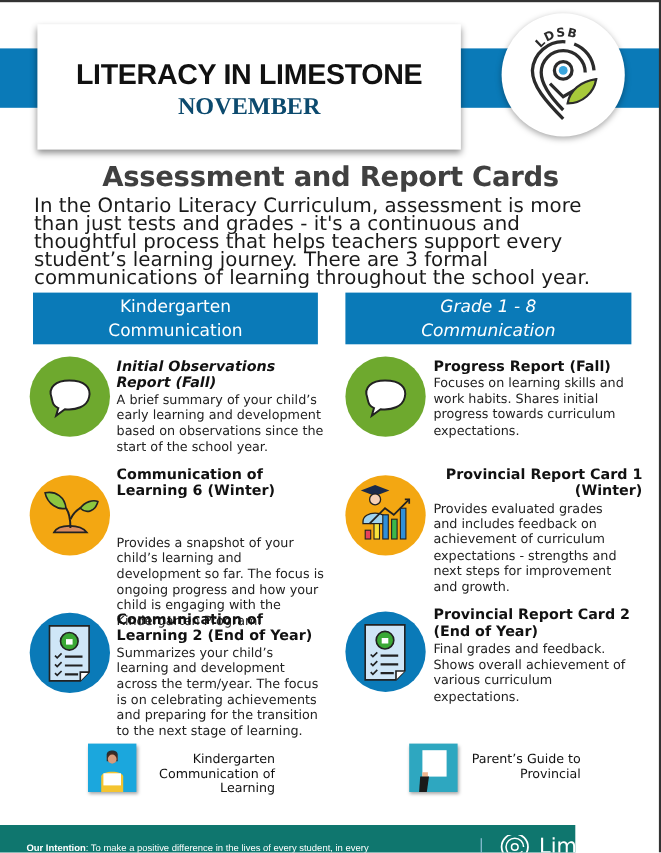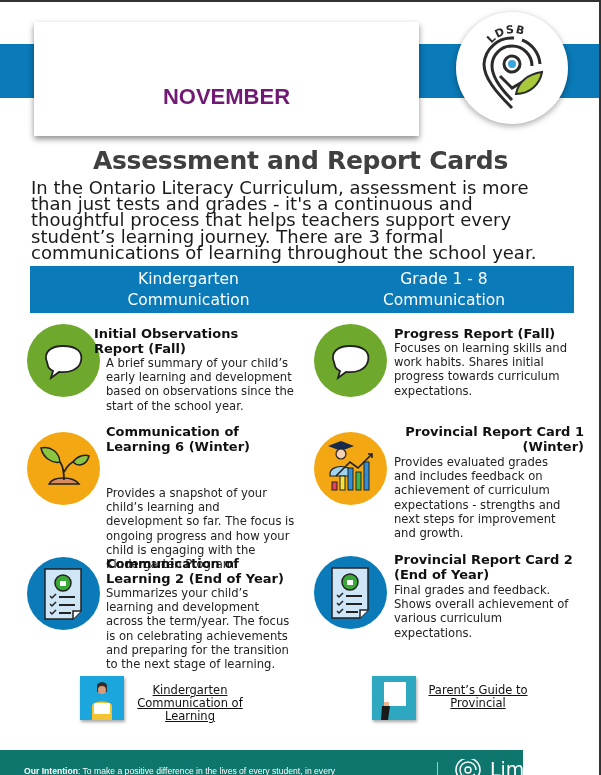--- a/index.html
+++ b/index.html
@@ -18,22 +18,22 @@
     background:#fff; box-shadow:0 3px 6px rgba(0,0,0,0.45);
     text-align:center;
   }
   .title-main {
     position:absolute; left:0; right:0; top:30px;
     font-family:"Liberation Sans", sans-serif; font-weight:bold; font-size:26px; letter-spacing:-0.3px;
     color:#111;
   }
   .title-sub {
     position:absolute; left:0; right:0; top:62px;
-    font-family:Liberation Sans, sans-serif; font-weight:bold; font-size:22px;
-    color:#701a75;
+    font-family:Liberation Serif, serif; font-weight:bold; font-size:22px;
+    color:#0c4a6e;
   }
   .logo-circle {
     position:absolute; left:456px; top:12px; width:112px; height:112px; border-radius:50%;
     background:#fff; box-shadow:0 2px 6px rgba(0,0,0,0.35);
   }
   .logo-circle svg { position:absolute; left:0; top:0; }
 
   .section-title {
     position:absolute; left:0; right:0; top:146px; text-align:center;
     font-family:"DejaVu Sans", sans-serif; font-weight:bold; font-size:25px; color:#404040;
@@ -42,39 +42,39 @@
   .intro {
     position:absolute; left:31px; top:180px; width:540px;
     font-size:18px; line-height:16.2px; color:#1a1a1a;
   }
 
   .col-header {
     position:absolute; top:266px; height:47px; background:#0a7ab8; color:#fff;
     text-align:center; font-size:15.5px; line-height:21px;
     display:flex; flex-direction:column; justify-content:center;
   }
-  .col-header.left { left:30px; width:259px;padding-left:29px; }
-  .col-header.right { left:314px; width:260px; }
+  .col-header.left { left:30px; width:259px; }
+  .col-header.right { left:314px; width:260px;font-style:italic; }
 
   .item { position:absolute; }
   .icon-circle {
     position:absolute; width:73px; height:73px; border-radius:50%;
   }
   .icon-circle svg { position:absolute; left:0; top:0; }
   .item-title {
     position:absolute; font-weight:bold; font-size:13px; line-height:15px; color:#111;
   }
   .item-desc {
     position:absolute; font-size:11.6px; line-height:14.2px; color:#222;
   }
 
   .link-thumb { position:absolute; width:44px; height:44px; box-shadow:1px 2px 3px rgba(0,0,0,0.35); }
   .link-text {
-    position:absolute; text-align:center; font-size:11.5px; line-height:13px;
-    color:#111; text-decoration:underline;
+    position:absolute; text-align:right; font-size:11.5px; line-height:13px;
+    color:#111; 
   }
 
   .footer {
     position:absolute; left:0; top:728px; width:523px; height:47px; background:#0f766e; color:#fff;margin-top:22px;
   }
   .footer-text {
     position:absolute; left:24px; top:15px; font-family:"Liberation Sans", sans-serif; font-size:8.6px; line-height:12px; width:330px;
   }
   .footer-text b { font-weight:bold; }
   .footer-divider { position:absolute; left:437px; top:12px; width:1px; height:26px; background:#9cc8e2; }
@@ -86,20 +86,21 @@
   }
   .footer-logo-icon { position:absolute; left:453px; top:9px; }
 </style>
 </head>
 <body>
 
 <div class="topborder"></div>
 
 <div class="banner-stripe"></div>
 <div class="title-card">
+  <div class="title-main">LITERACY IN LIMESTONE</div>
   <div class="title-sub">NOVEMBER</div>
 </div>
 
 <div class="logo-circle">
   <svg width="112" height="112" viewBox="0 0 112 112">
     <defs>
       <path id="arcp" d="M30,44 A28,28 0 0 1 84,40"></path>
     </defs>
     <text font-family="DejaVu Sans, sans-serif" font-weight="bold" font-size="11" fill="#2b2b2b" letter-spacing="1">
       <textPath href="#arcp" startOffset="18%">LDSB</textPath>
@@ -125,21 +126,21 @@
   <span>Grade 1 - 8</span>
   <span>Communication</span>
 </div>
 
 <div class="item">
   <div class="icon-circle" style="left:27px;top:324px;background:#6ea92e;">
     <svg width="73" height="73" viewBox="0 0 73 73">
       <path d="M20,38 C16,28 24,22 36,22 C50,22 56,28 54,37 C52,46 42,49 32,48 L24,54 L26,47 C21,45 21,42 20,38 Z" fill="#fff" stroke="#222" stroke-width="1.8"></path>
     </svg>
   </div>
-  <div class="item-title" style="left:94px;top:326px;width:180px;">Initial Observations Report (Fall)</div>
+  <div class="item-title" style="left:106px;top:326px;width:180px;font-style:italic;">Initial Observations Report (Fall)</div>
   <div class="item-desc" style="left:106px;top:356px;width:188px;">A brief summary of your child’s early learning and development based on observations since the start of the school year.</div>
 </div>
 
 <div class="item">
   <div class="icon-circle" style="left:27px;top:432px;background:#f3a712;">
     <svg width="73" height="73" viewBox="0 0 73 73">
       <path d="M22,52 C26,44 46,44 52,52 Z" fill="#d98b5f" stroke="#222" stroke-width="1.5"></path>
       <path d="M37,48 C37,40 36,34 33,30" fill="none" stroke="#222" stroke-width="1.8"></path>
       <path d="M37,40 C40,34 44,30 50,28" fill="none" stroke="#222" stroke-width="1.8"></path>
       <path d="M33,30 C26,32 16,26 14,16 C24,14 32,20 33,30 Z" fill="#8cc63f" stroke="#222" stroke-width="1.5"></path>

